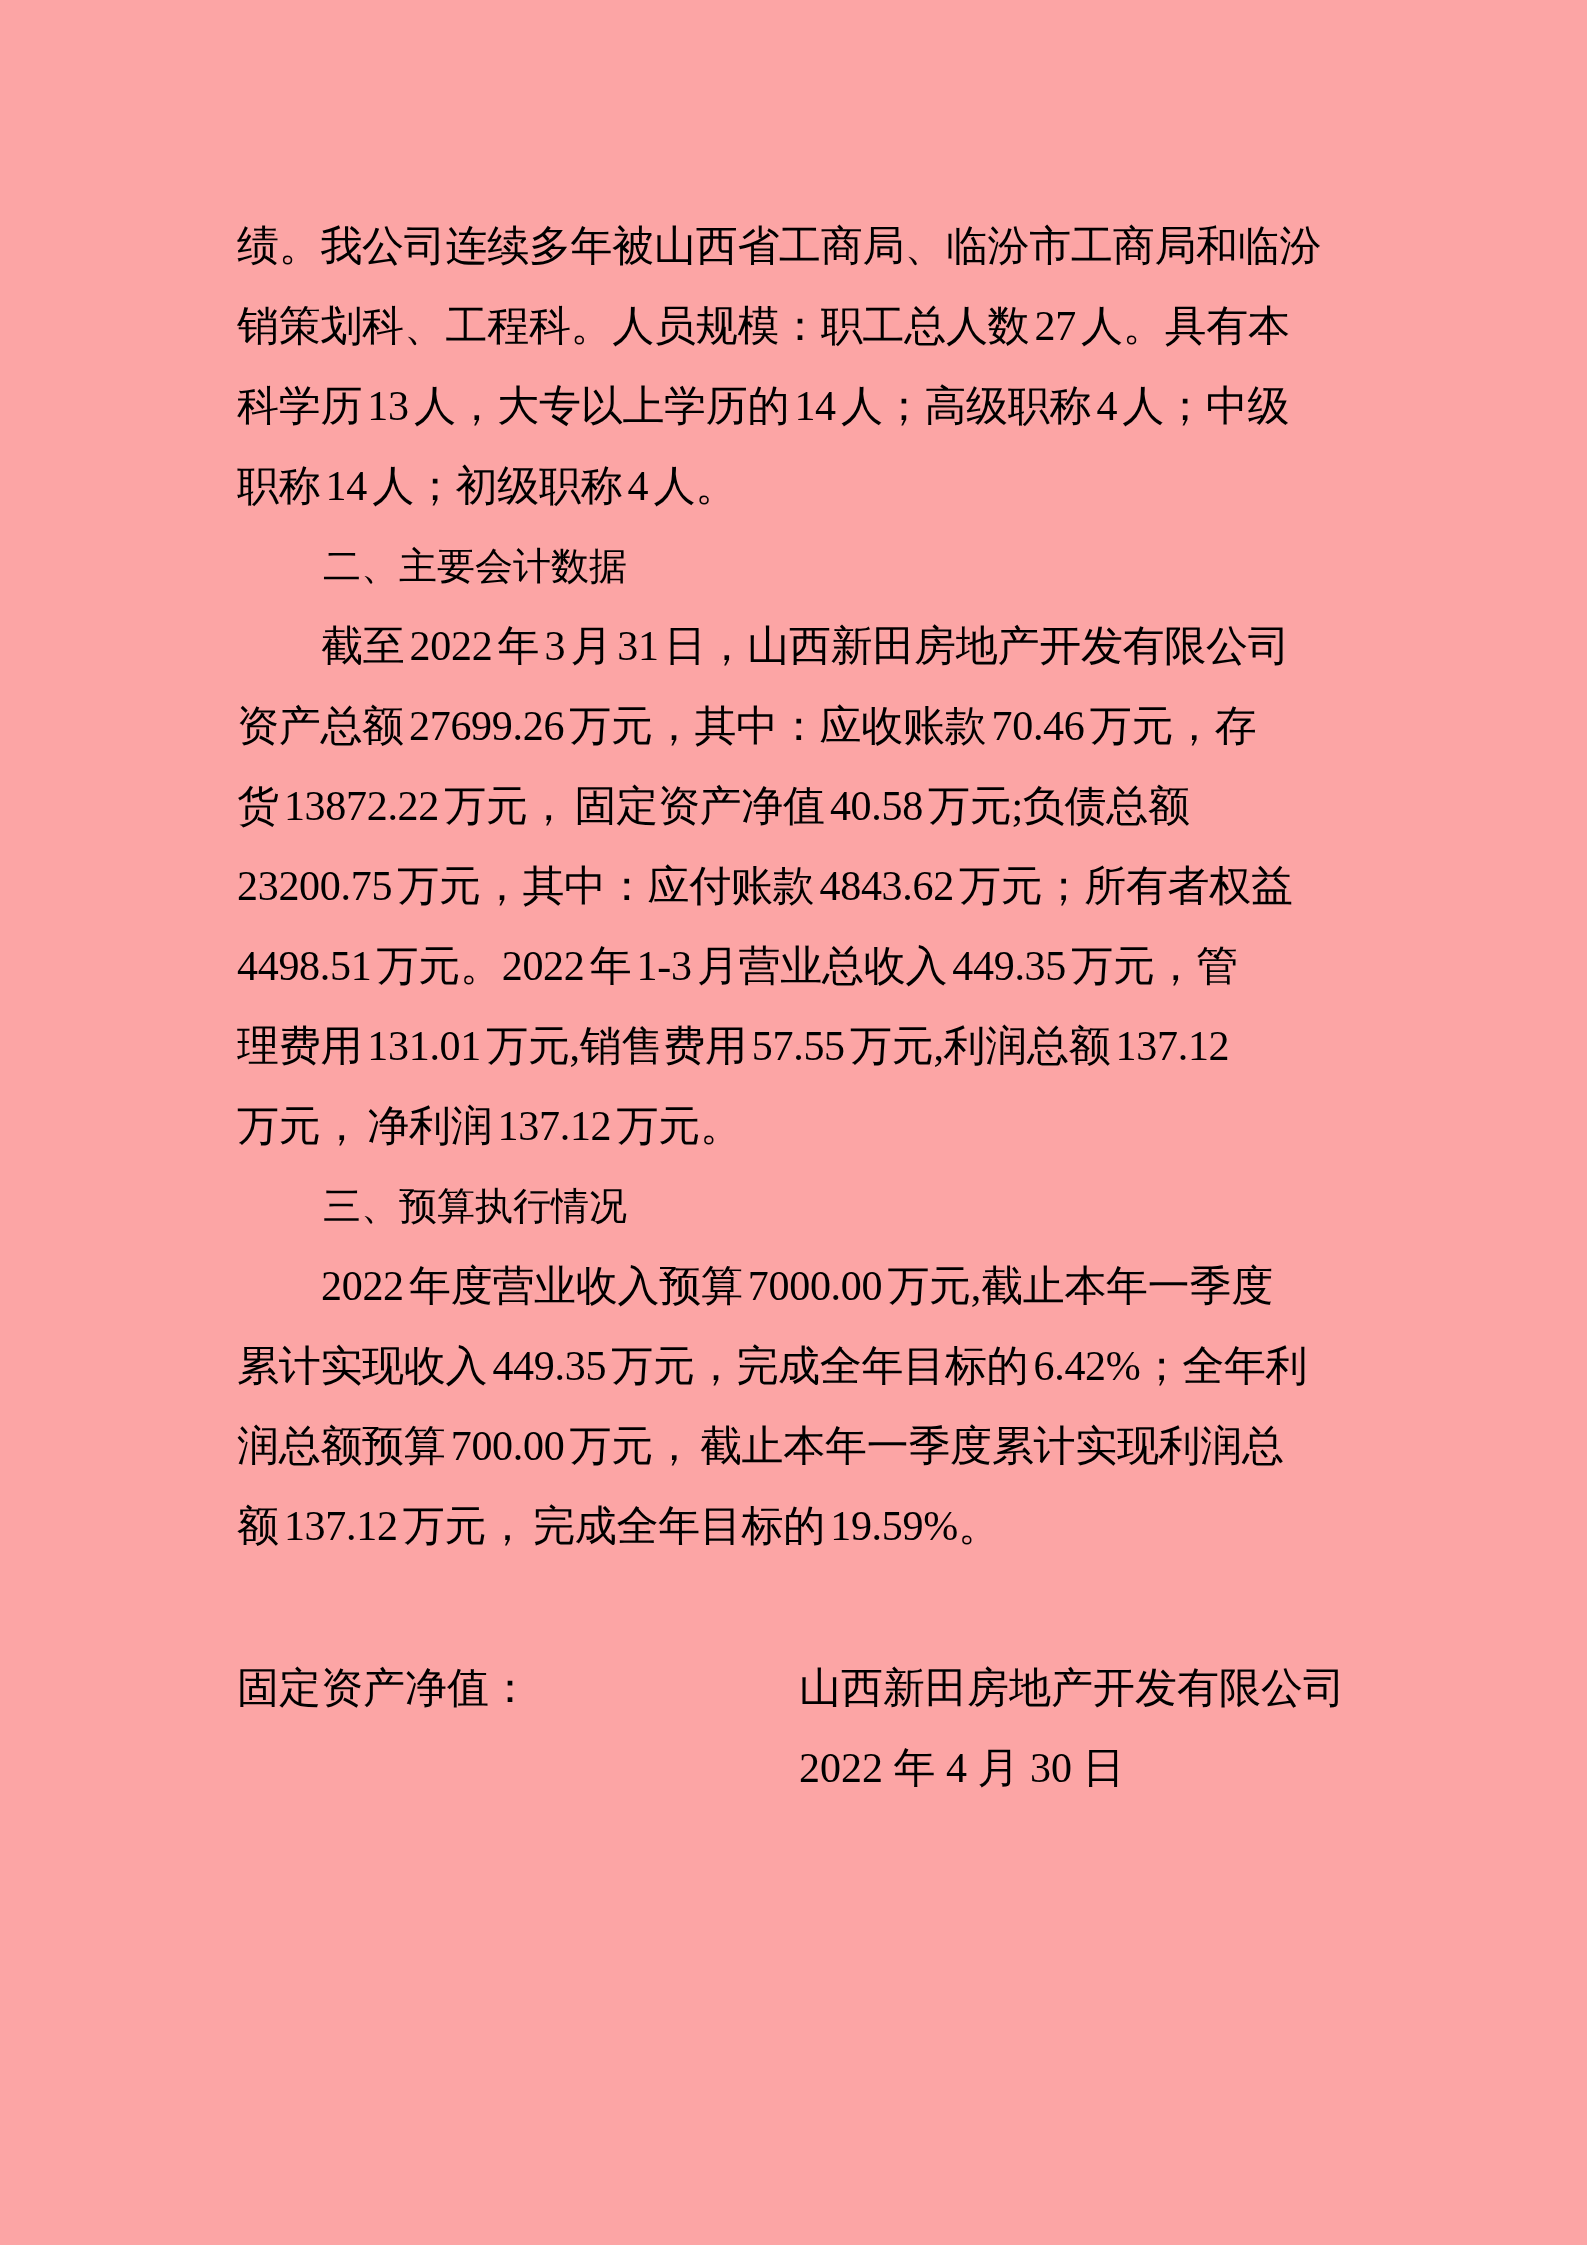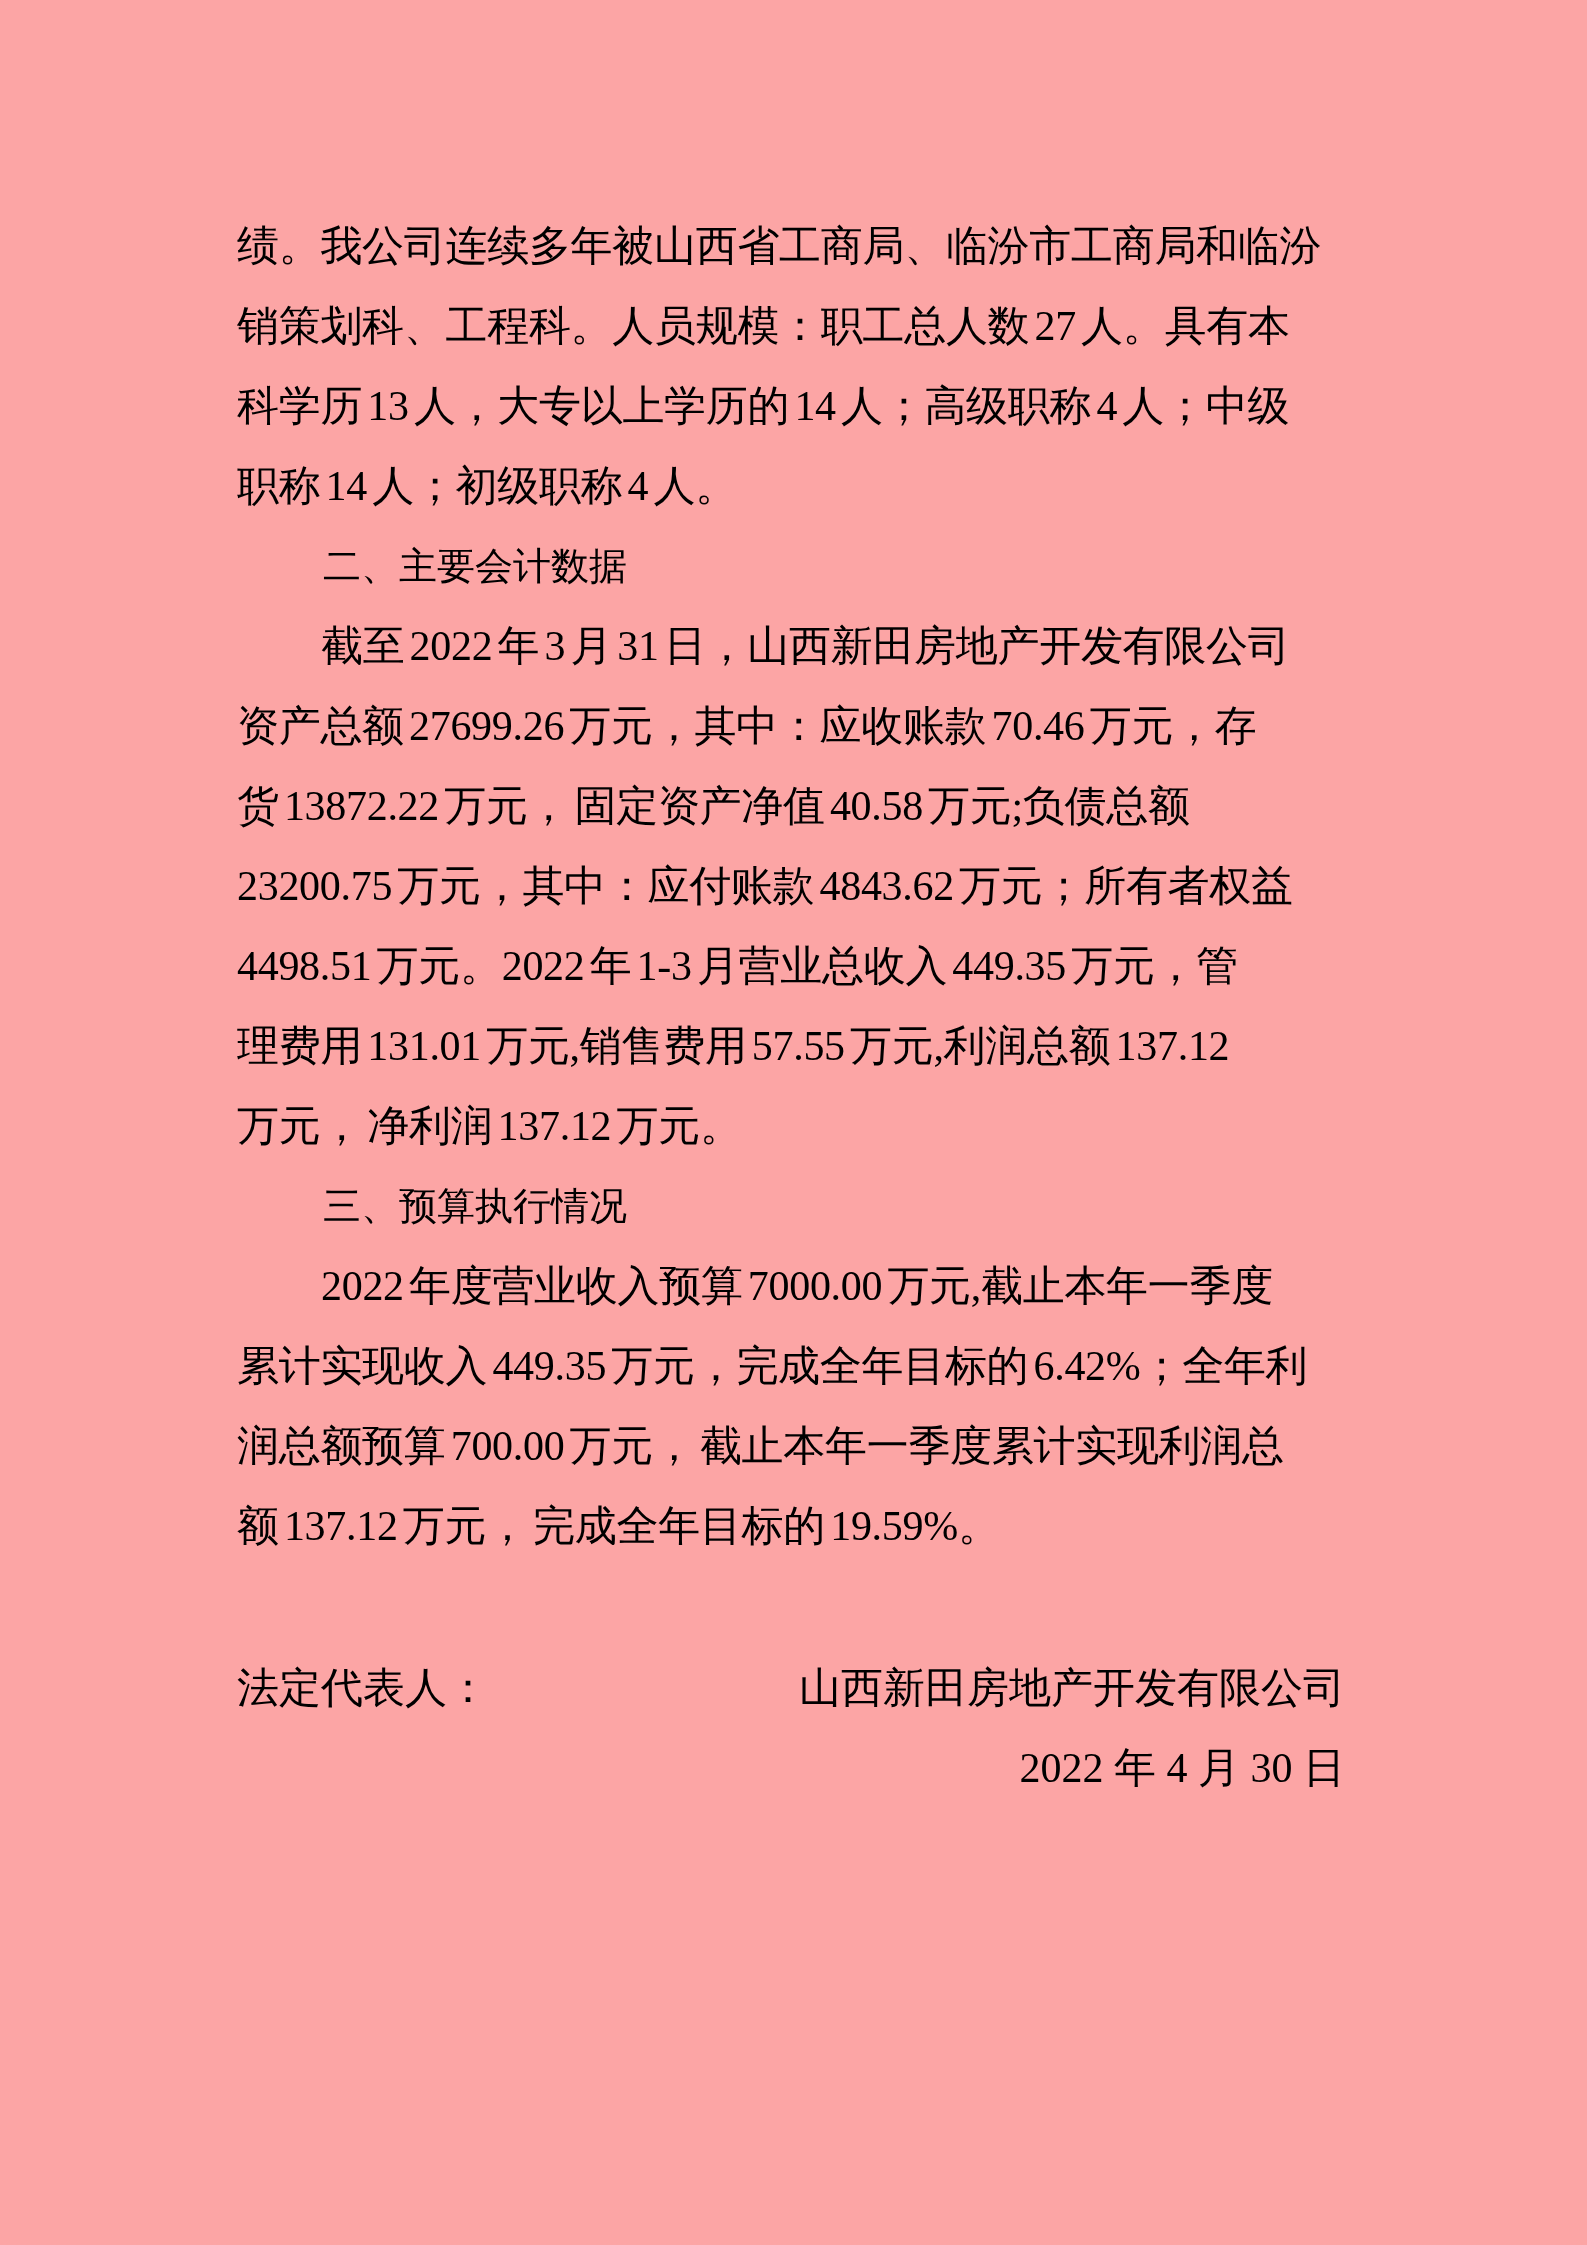--- a/index.html
+++ b/index.html
@@ -55,21 +55,21 @@
   .sig-company {
     width: 546px;
     text-align: left;
   }
   .date-row {
     margin-left: auto;
     width: 546px;
     height: 80px;
     line-height: 80px;
     font-size: 42px;
-    text-align: right;
+    text-align: left;
     white-space: nowrap;
   }
 </style>
 </head>
 <body>
 
 <div class="page">
   <div class="text-column">
 
     <div class="para">
@@ -94,20 +94,20 @@
     <div class="doc-heading">三、预算执行情况</div>
 
     <div class="para indent-first">
       <div class="line">2022 年度营业收入预算 7000.00 万元,截止本年一季度</div>
       <div class="line">累计实现收入 449.35 万元，完成全年目标的 6.42%；全年利</div>
       <div class="line">润总额预算 700.00 万元， 截止本年一季度累计实现利润总</div>
       <div class="line">额 137.12 万元， 完成全年目标的 19.59%。</div>
     </div>
 
     <div class="sig-row">
-      <span>法定代表人：</span>
+      <span>固定资产净值：</span>
       <span class="sig-company">山西新田房地产开发有限公司</span>
     </div>
 
     <div class="date-row">2022 年 4 月 30 日</div>
 
   </div>
 </div>
 
 </body></html>

